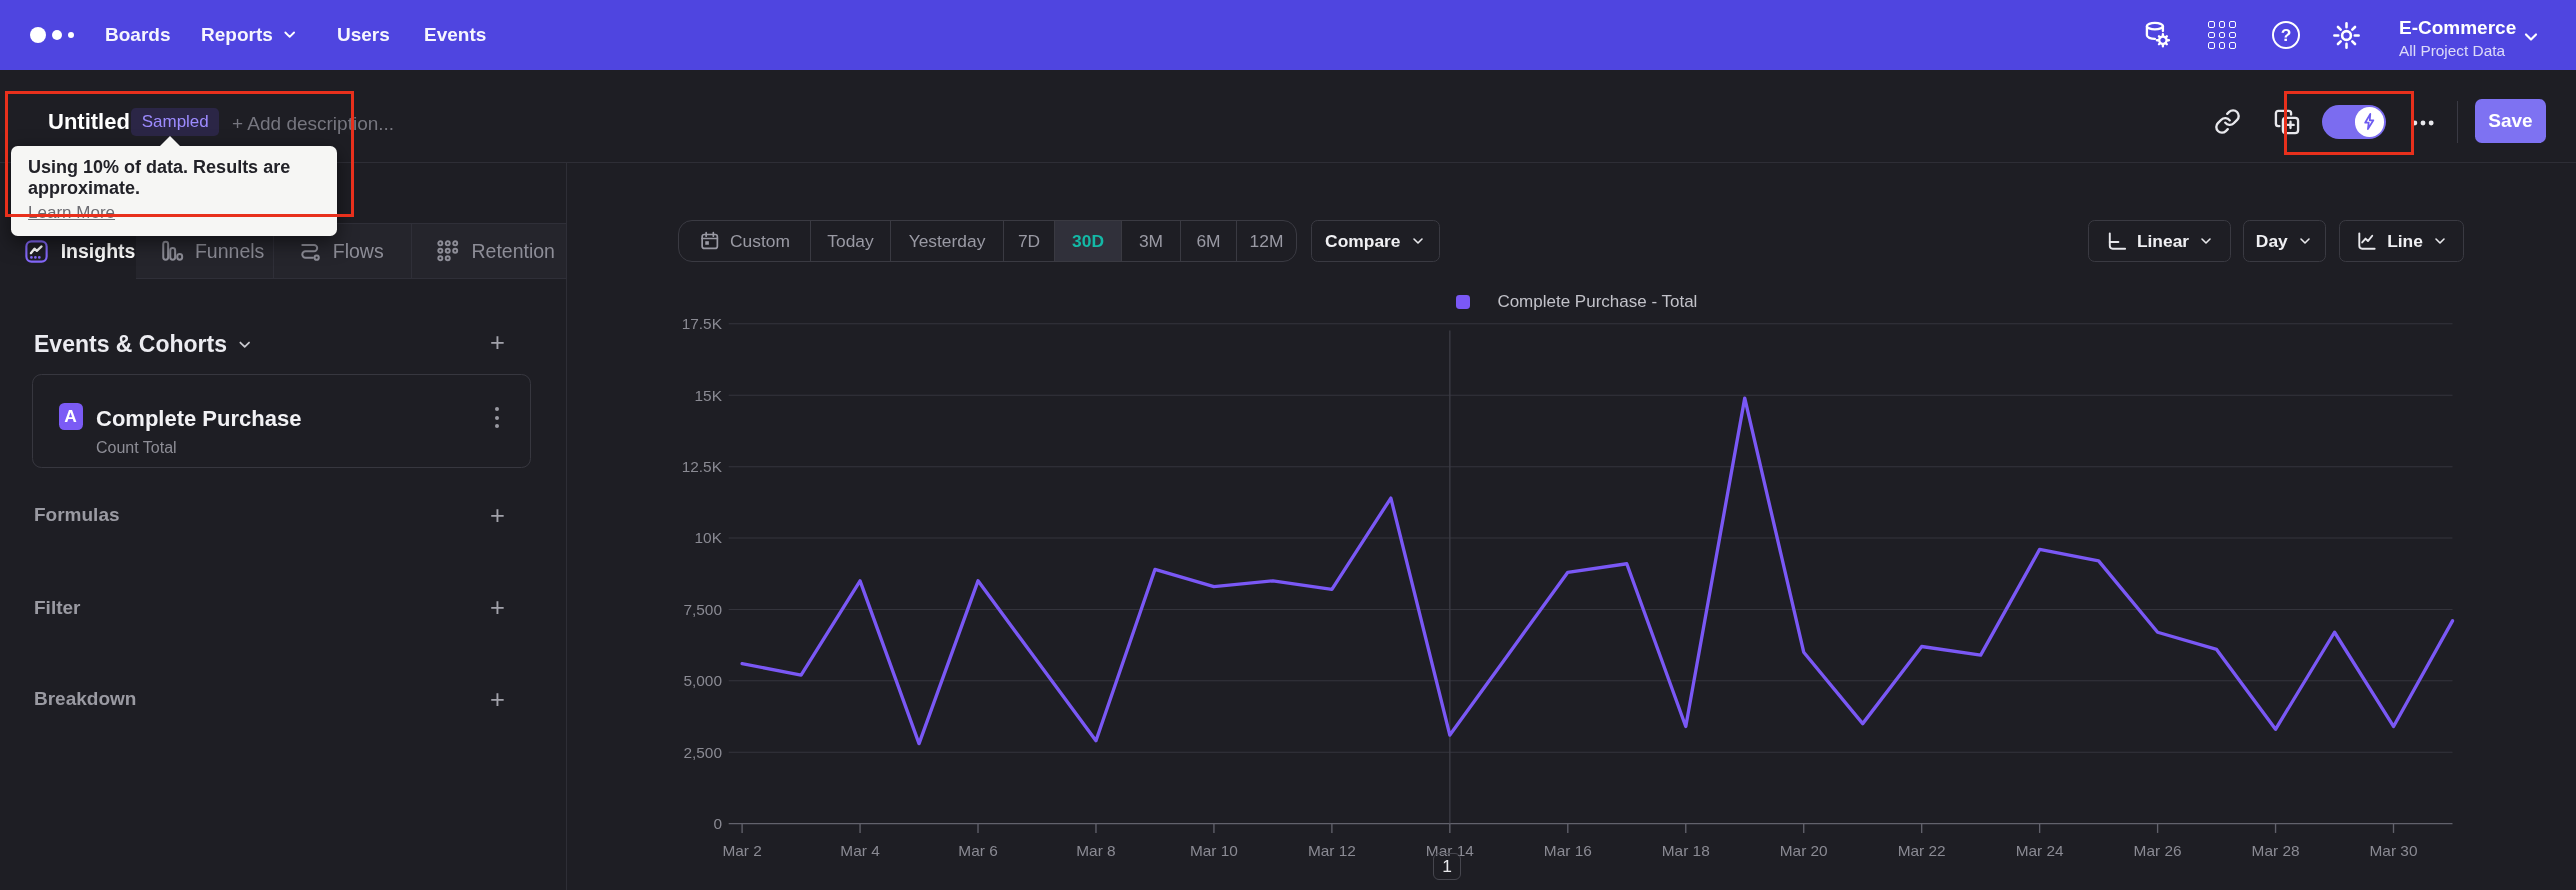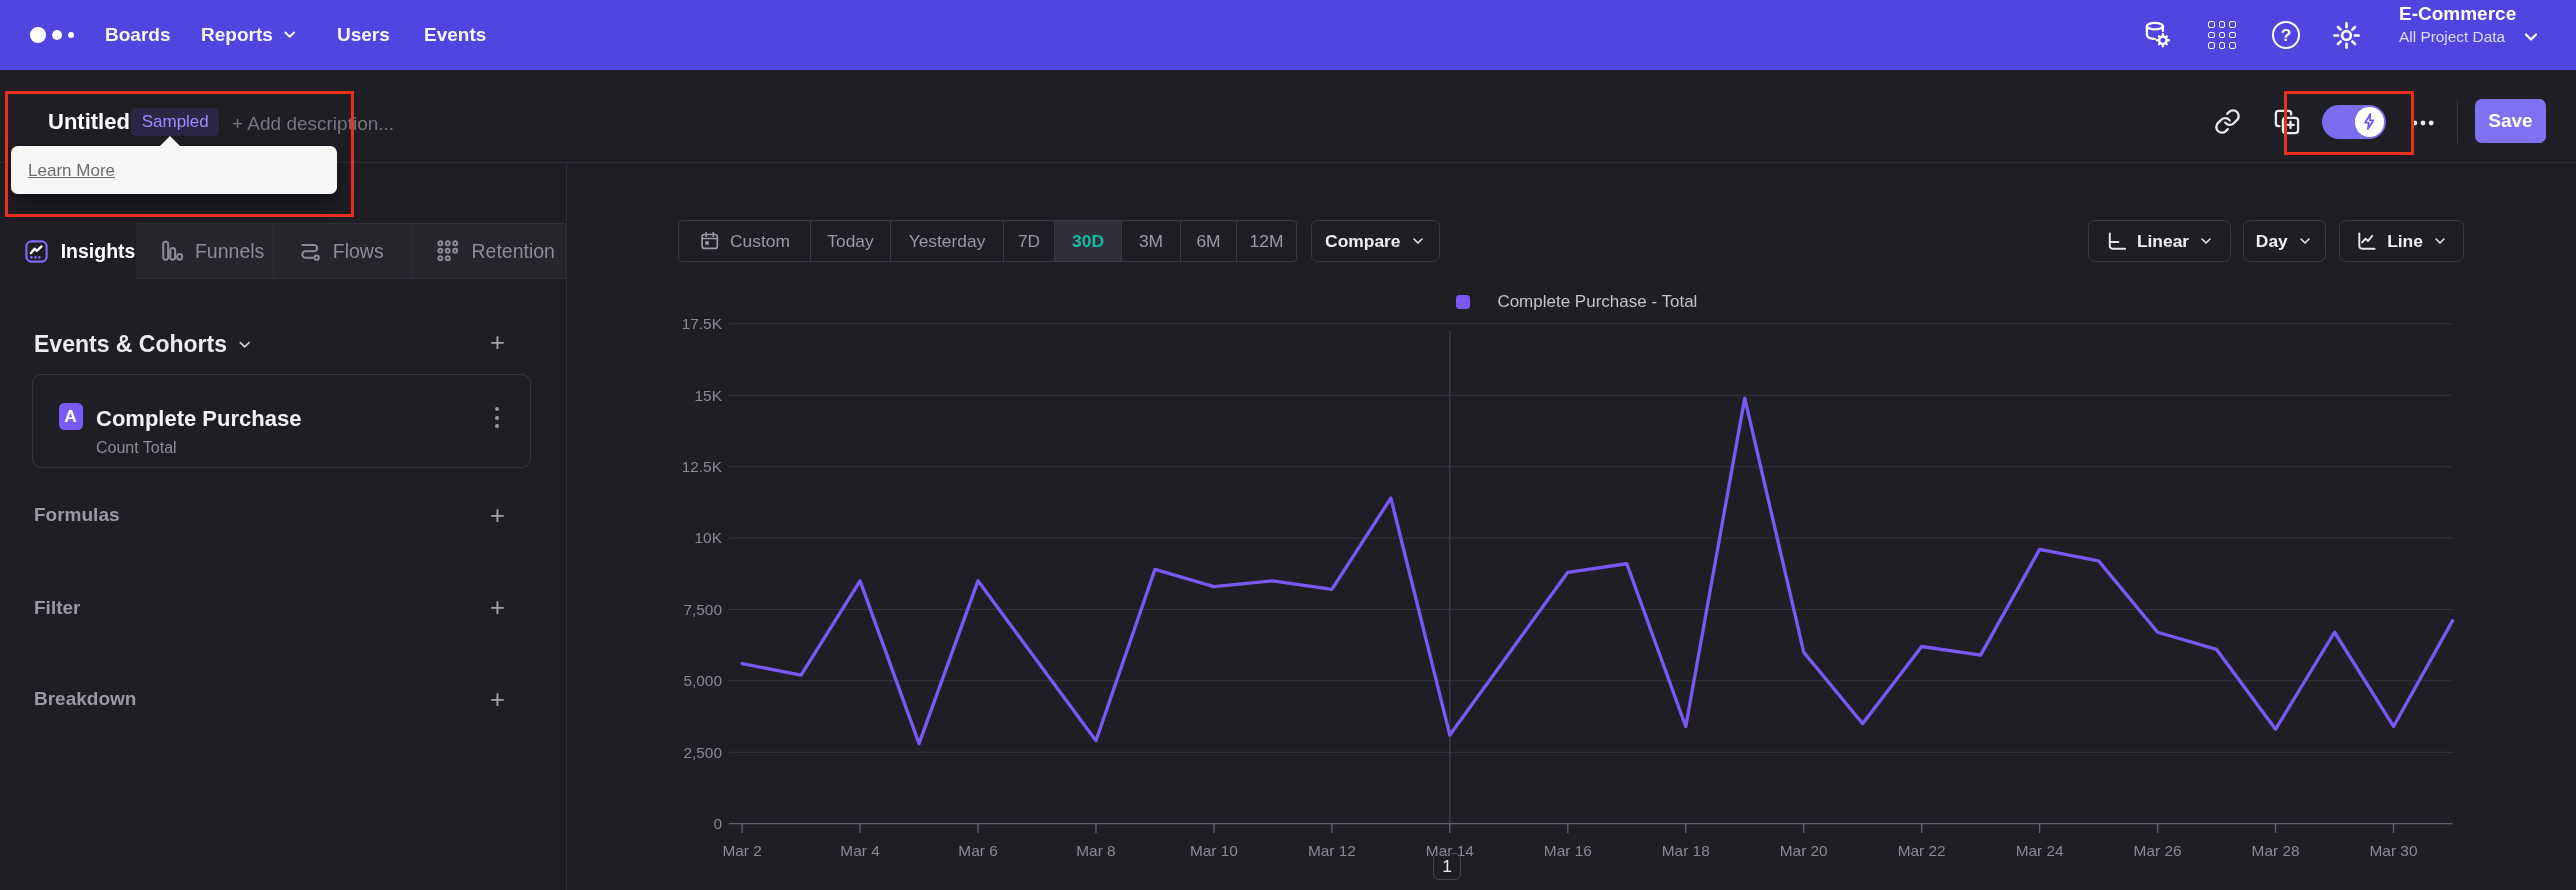--- a/index.html
+++ b/index.html
@@ -8,21 +8,21 @@
   .abs { position:absolute; }
 
   
   .topnav { left:0; top:0; width:2576px; height:70px; background:#4f45e0; }
   .logo-dots { left:29.5px; top:27px; display:flex; align-items:center; gap:6px; }
   .logo-dots i { background:#fff; border-radius:50%; display:block; }
   .nav-link { top:0; height:70px; line-height:70px; font-size:19px; font-weight:600; color:rgba(255,255,255,.95); cursor:pointer; display:flex; align-items:center; gap:8px; }
   .searchbar { left:974px; top:13.4px; width:612px; height:43px; background:rgba(15,8,70,.28); border-radius:6.7px; display:flex; align-items:center; padding:0 14.8px; gap:10.7px; }
   .searchbar .ph { font-size:18px; color:rgba(255,255,255,.55); }
   .navicon { width:32px; height:32px; top:19px; display:flex; align-items:center; justify-content:center; cursor:pointer; }
-  .project { left:2399px; top:3px; cursor:pointer; }
+  .project { left:2399px; top:17px; cursor:pointer; }
   .project .pname { font-size:19px; font-weight:700; color:#fff; }
   .project .pscope { font-size:15.4px; color:rgba(255,255,255,.8); margin-top:3px; }
   .help-circle { width:28px; height:28px; border:2px solid #fff; border-radius:50%; display:flex; align-items:center; justify-content:center; font-size:17.4px; font-weight:700; color:#fff; }
   .apps-grid { display:grid; grid-template-columns:repeat(3,6.7px); grid-template-rows:repeat(3,6.7px); gap:4px; }
   .apps-grid b { border:1.7px solid #fff; border-radius:2px; }
 
   
   .page-title { left:48px; top:109px; font-size:22px; font-weight:700; }
   .sampled-badge { left:131px; top:108px; height:28px; padding:0 10.7px; background:#2b2646; color:#9d8bff; border-radius:4.7px; font-size:17px; display:flex; align-items:center; cursor:pointer; }
   .add-desc { left:232px; top:113px; font-size:19px; color:#76767f; cursor:text; }
@@ -43,21 +43,21 @@
   .plus-btn { width:27px; height:27px; font-size:25.5px; font-weight:300; color:#a2a2aa; display:flex; align-items:center; justify-content:center; cursor:pointer; }
   .event-card { left:32px; top:374px; width:499px; height:94px; border:1.3px solid #37373f; border-radius:9.4px; cursor:pointer; }
   .a-badge { position:absolute; left:25.5px; top:27.5px; width:24px; height:27px; background:#7b5bf5; border-radius:5.4px; display:flex; align-items:center; justify-content:center; font-size:17.4px; font-weight:700; }
   .evt-name { position:absolute; left:63px; top:31px; font-size:22px; font-weight:600; color:#f2f2f5; }
   .evt-metric { position:absolute; left:63px; top:64px; font-size:16px; color:#8d8d96; }
   .kebab { position:absolute; right:20px; top:27px; width:27px; height:31px; display:flex; flex-direction:column; align-items:center; justify-content:center; gap:4.7px; cursor:pointer; }
   .kebab i { width:4px; height:4px; border-radius:50%; background:#9a9aa2; }
   .side-sec-label { font-size:19px; font-weight:700; color:#9a9aa2; }
 
   
-  .seg-group { left:678px; top:220px; height:42px; display:flex; border:1.3px solid #3a3a42; border-radius:4px; overflow:hidden; }
+  .seg-group { left:678px; top:220px; height:42px; display:flex; border:1.3px solid #3a3a42; border-radius:14px; overflow:hidden; }
   .seg { height:100%; display:flex; align-items:center; justify-content:center; gap:9.4px; font-size:17.4px; color:#9a9aa4; border-left:1.3px solid #3a3a42; cursor:pointer; }
   .seg:first-child { border-left:none; }
   .seg.active { background:#30303a; color:#14b8a6; font-weight:600; }
   .ctl-btn { top:220px; height:42px; border:1.3px solid #3a3a42; border-radius:6.7px; display:flex; align-items:center; justify-content:center; gap:9.4px; font-size:17.4px; color:#f0f0f3; font-weight:600; cursor:pointer; }
 
   
   .legend { left:671px; top:292px; width:1811px; display:flex; align-items:center; justify-content:center; gap:27px; cursor:pointer; }
   .legend .swatch { width:14.8px; height:14.8px; border-radius:3.4px; }
   .legend .ltext { font-size:17px; color:#c2c2c9; }
   .pagination { left:1433px; top:853px; width:28px; height:27px; border:1.3px solid #46464e; border-radius:6px; display:flex; align-items:center; justify-content:center; font-size:17.4px; color:#e8e8ec; cursor:pointer; }
@@ -361,17 +361,18 @@
     <line x1="2392.206896551724" y1="773" x2="2392.206896551724" y2="787" stroke="#62626c" stroke-width="2"></line>
     <text x="2392.206896551724" y="821" text-anchor="middle" fill="#8a8a93" font-size="23" font-family="Liberation Sans, sans-serif">Mar 28</text>
     <line x1="2568.0689655172414" y1="773" x2="2568.0689655172414" y2="787" stroke="#62626c" stroke-width="2"></line>
     <text x="2568.0689655172414" y="821" text-anchor="middle" fill="#8a8a93" font-size="23" font-family="Liberation Sans, sans-serif">Mar 30</text>
     <polyline points="106,534.6 193.9310344827586,551.6285714285714 281.8620689655172,411.14285714285717 369.7931034482759,653.8 457.7241379310345,411.14285714285717 545.655172413793,530.3428571428572 633.5862068965517,649.5428571428572 721.5172413793103,394.1142857142857 809.448275862069,419.65714285714284 897.3793103448276,411.14285714285717 985.3103448275862,423.9142857142857 1073.2413793103447,287.68571428571425 1161.1724137931035,641.0285714285715 1249.103448275862,519.7 1337.0344827586207,398.37142857142857 1424.9655172413793,385.59999999999997 1512.896551724138,628.2571428571429 1600.8275862068965,138.6857142857143 1688.7586206896551,517.5714285714286 1776.6896551724137,624 1864.6206896551723,509.0571428571429 1952.551724137931,521.8285714285714 2040.4827586206895,364.3142857142857 2128.4137931034484,381.34285714285716 2216.344827586207,487.7714285714286 2304.2758620689656,513.3142857142857 2392.206896551724,632.5142857142857 2480.137931034483,487.7714285714286 2568.0689655172414,628.2571428571429 2656,470.74285714285713" fill="none" stroke="#7a58f5" stroke-width="5" stroke-linejoin="round" stroke-linecap="round"></polyline>
   </svg>
 
 <div class="abs pagination">1</div>
 
 <div class="abs tooltip">
+  <div class="tline">Using 10% of data. Results are approximate.</div>
   <span class="tlink">Learn More</span>
 </div>
 <div class="abs anno" style="left:5.4px;top:91px;width:349px;height:126px"></div>
 <div class="abs anno" style="left:2284px;top:91px;width:130px;height:64px"></div>
 
 
 </body></html>

